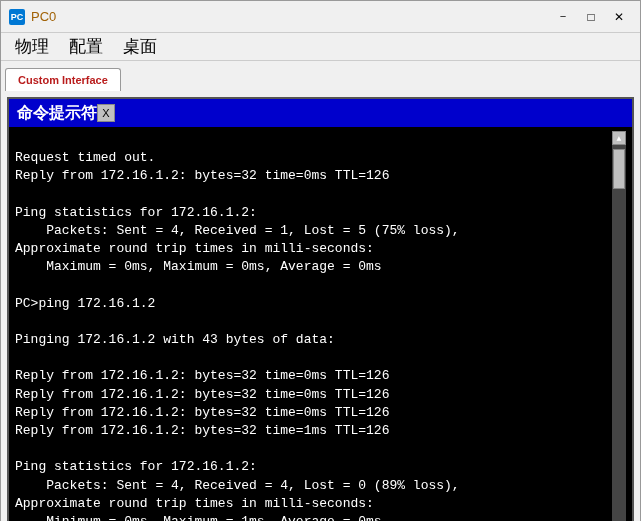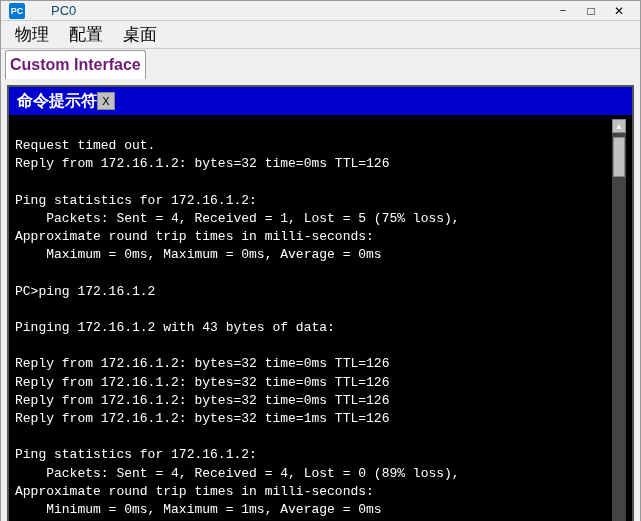--- a/index.html
+++ b/index.html
@@ -16,44 +16,43 @@
       width: 641px;
       height: 521px;
       background: #f0f0f0;
       border: 1px solid #999;
       display: flex;
       flex-direction: column;
     }
 
     .title-bar {
       background: #f0f0f0;
-      height: 20px;
+      height: 32px;
       display: flex;
       align-items: center;
       padding: 0 8px;
       border-bottom: 1px solid #ccc;
       flex-shrink: 0;
     }
 
     .title-bar-icon {
       width: 16px;
       height: 16px;
       margin-right: 6px;
       background: #0078d4;
       border-radius: 2px;
       display: flex;
       align-items: center;
       justify-content: center;
     }
 
     .title-bar-text {
       font-size: 13px;
-      color: #0c4a6e;
-      flex: 1;
-      margin-left: 20px;
+      color: #a16207;
+      flex: 1;
     }
 
     .title-bar-controls {
       display: flex;
       gap: 2px;
     }
 
     .title-bar-btn {
       width: 26px;
       height: 20px;
@@ -88,27 +87,27 @@
     .tab-bar {
       background: #f0f0f0;
       height: 30px;
       display: flex;
       align-items: flex-end;
       padding: 0 4px;
       flex-shrink: 0;
     }
 
     .tab {
-      padding: 5px 4px;
-      font-size: 16px;
+      padding: 5px 12px;
+      font-size: 11px;
       cursor: pointer;
       border: 1px solid #aaa;
       border-bottom: none;
       background: #e0e0e0;
-      color: #701a75;
+      color: #b91c1c;
       border-radius: 3px 3px 0 0;
       margin-right: 2px;
     }
 
     .tab.active {
       background: #fff;
       border-color: #999;
       font-weight: bold;
     }
 

